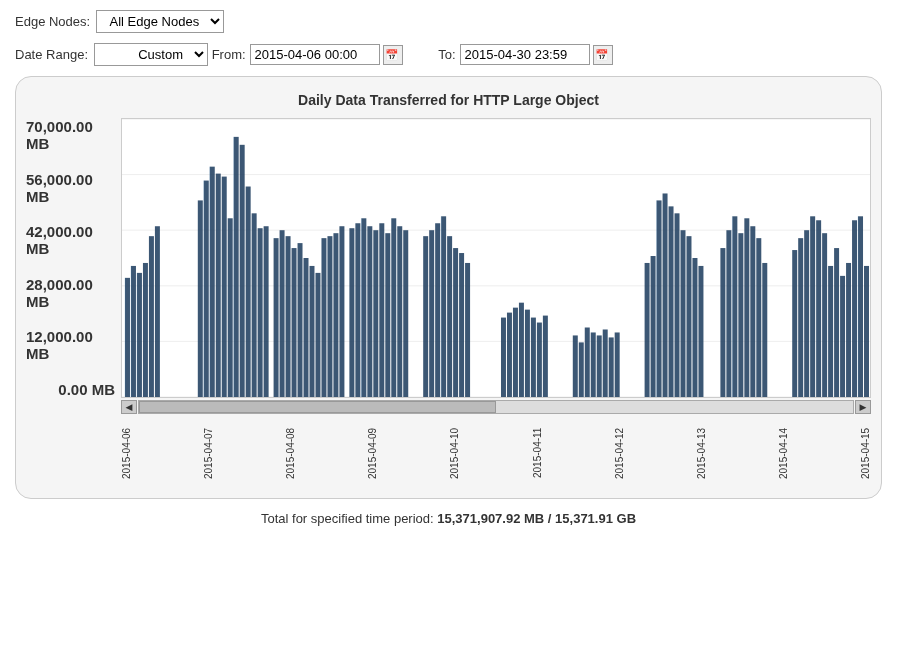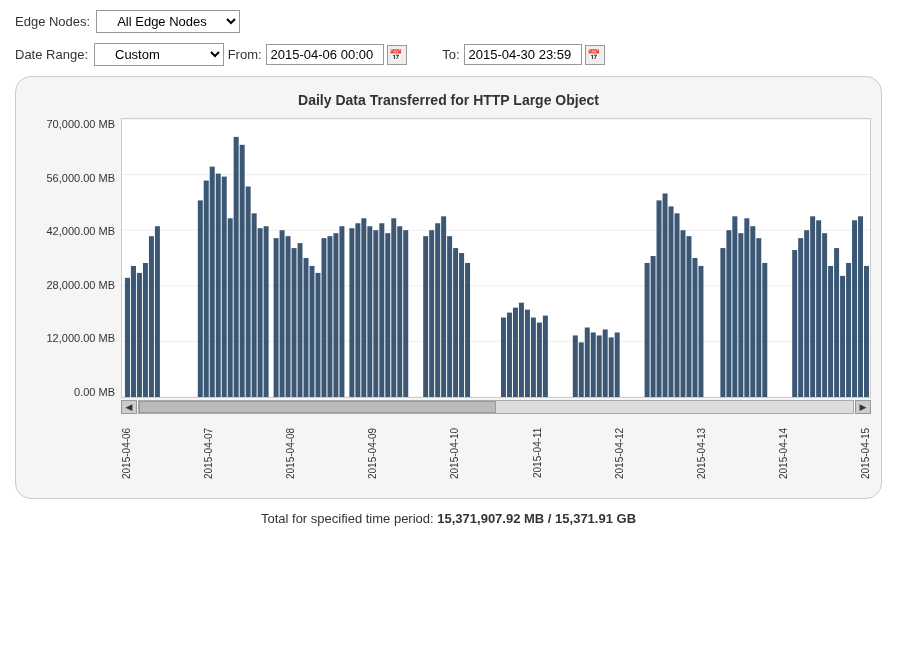--- a/index.html
+++ b/index.html
@@ -14,29 +14,30 @@
       display: flex;
       align-items: center;
       margin-bottom: 10px;
     }
     .label {
       font-weight: normal;
       margin-right: 6px;
     }
     select {
       font-size: 13px;
-      padding: 2px 16px;
+      padding: 2px 8px;
       border: 1px solid #999;
       background: #fff;
+      text-align: right;
     }
     input[type="text"] {
       font-size: 13px;
       padding: 2px 4px;
       border: 1px solid #999;
-      width: 118px;
+      width: 130px;
     }
     .date-icon {
       display: inline-block;
       width: 20px;
       height: 20px;
       background: #eee;
       border: 1px solid #999;
       margin-left: 3px;
       cursor: pointer;
       vertical-align: middle;
@@ -62,22 +63,23 @@
       flex-direction: row;
     }
     .y-axis {
       display: flex;
       flex-direction: column;
       justify-content: space-between;
       align-items: flex-end;
       padding-right: 6px;
       width: 95px;
       height: 280px;
-      font-size: 11px;
+      font-size: 15px;
       color: #333;
+      font-weight: bold;
     }
     .chart-inner {
       flex: 1;
       position: relative;
     }
     .chart-plot {
       width: 100%;
       height: 280px;
       background: #fff;
       border: 1px solid #ccc;

